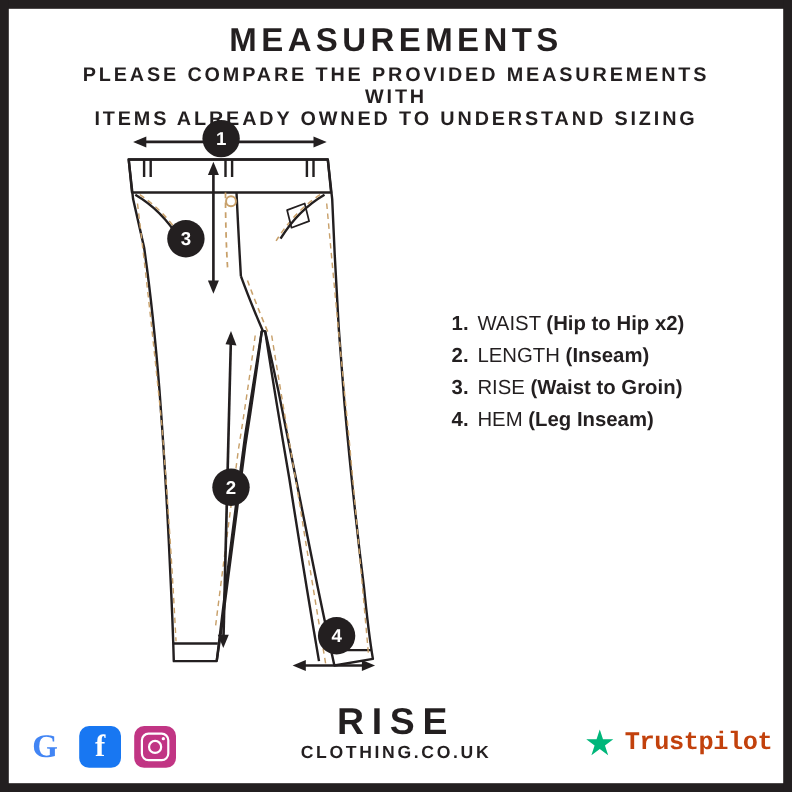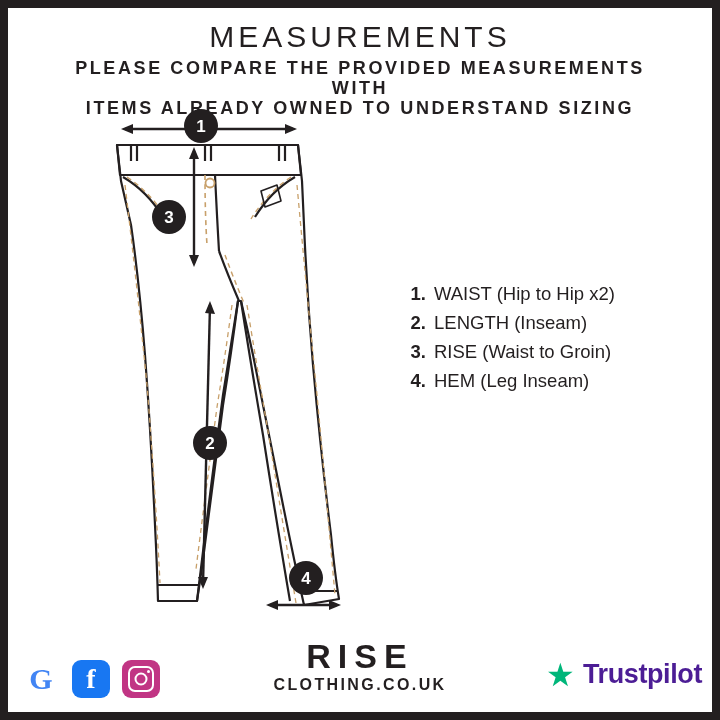--- a/index.html
+++ b/index.html
@@ -27,21 +27,21 @@
   .frame-bottom { left: 0; bottom: 0; width: 720px; height: 8px; }
   .frame-left   { left: 0; top: 0; width: 8px; height: 720px; }
   .frame-right  { right: 0; top: 0; width: 8px; height: 720px; }
 
   .title {
     position: absolute;
     left: 0; right: 0;
     top: 20px;
     text-align: center;
     font-size: 30px;
-    font-weight: normal;
+    font-weight: bold;
     letter-spacing: 4px;
     color: #231f20;
   }
   .subtitle {
     position: absolute;
     left: 60px; right: 60px;
     top: 58px;
     text-align: center;
     font-size: 18px;
     font-weight: bold;
@@ -75,21 +75,21 @@
     width: 26px;
     text-align: right;
     font-weight: bold;
     margin-right: 8px;
     flex: 0 0 auto;
   }
   .legend-label {
     font-weight: normal;
   }
   .legend-note {
-    font-weight: normal;
+    font-weight: bold;
   }
 
   
   .footer {
     position: absolute;
     left: 0; right: 0;
     bottom: 12px;
     height: 80px;
   }
   .socials {
@@ -175,24 +175,25 @@
     gap: 7px;
   }
   .tp-star {
     width: 30px;
     height: 30px;
     color: #00b67a;
     font-size: 32px;
     line-height: 30px;
   }
   .tp-text {
-    font-size: 27px;
-    font-weight: bold;
-    color: #4c1d95;
+    font-size: 23px;
+    font-weight: bold;
+    color: #c2410c;
     letter-spacing: -0.4px;
+    font-family: Liberation Mono, monospace;
   }
 
   .callout-text {
     font-size: 17px;
     font-weight: bold;
     fill: #ffffff;
   }
 </style>
 </head>
 <body>

